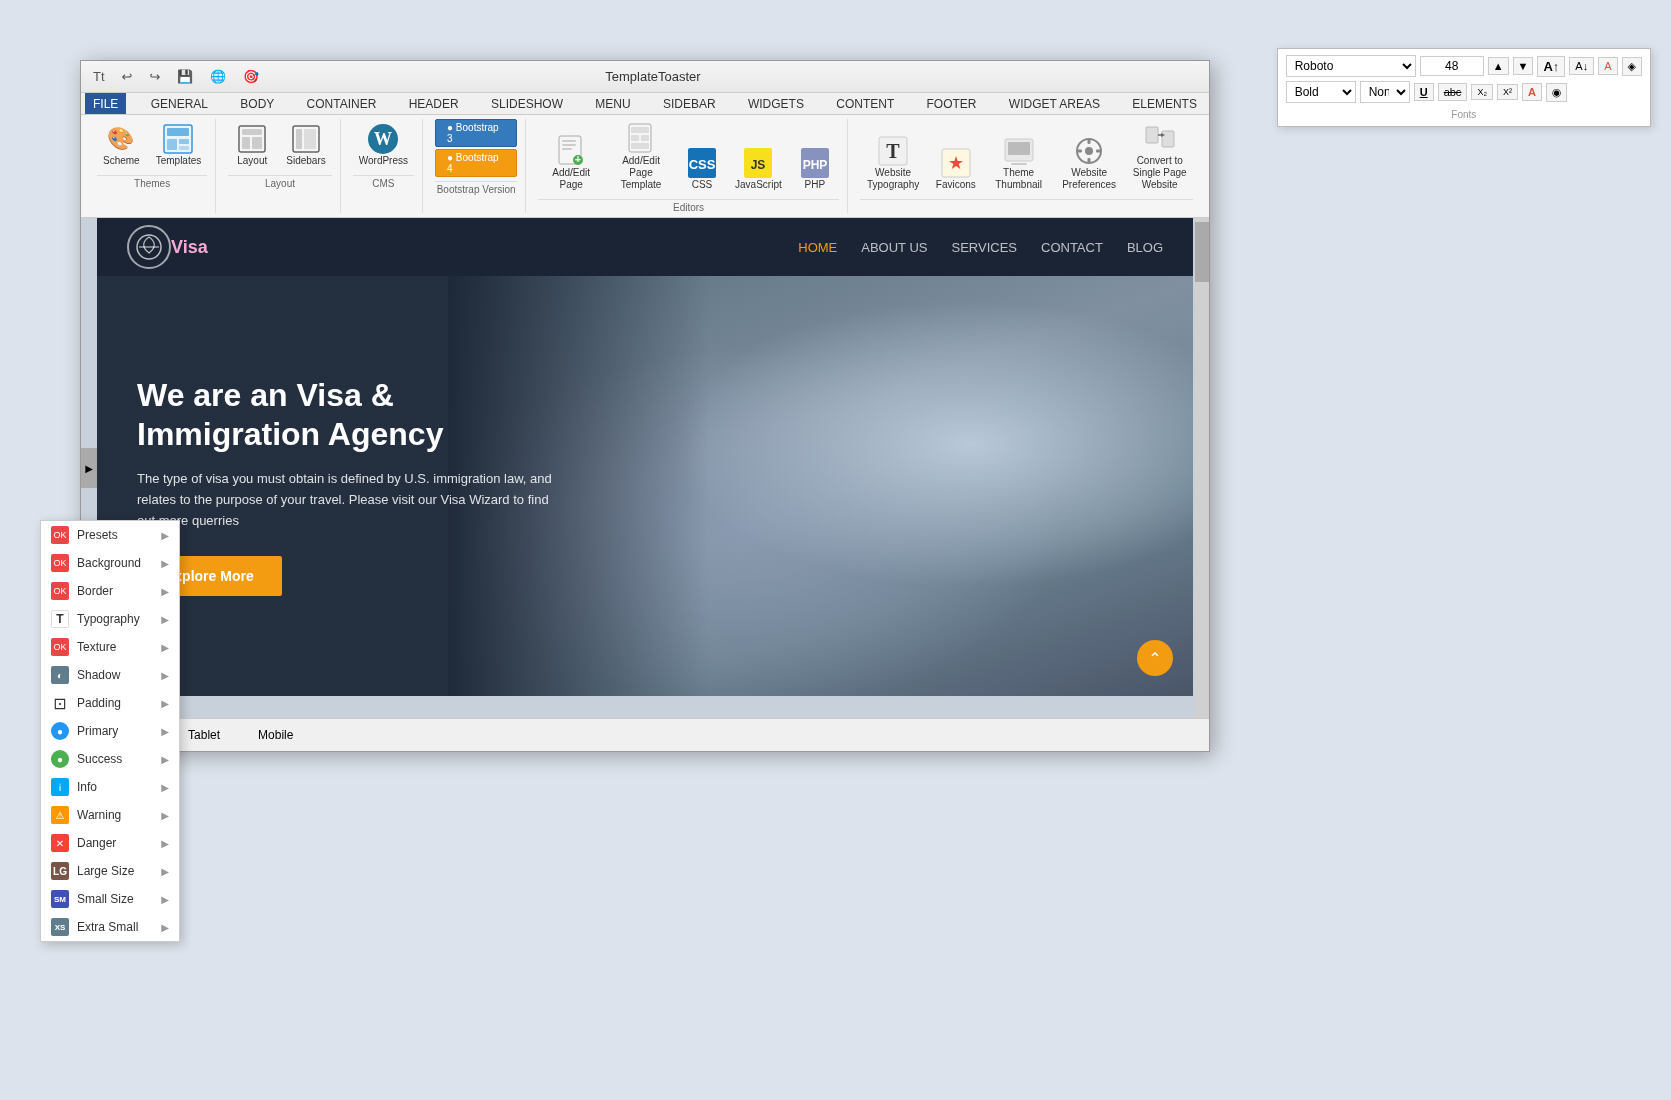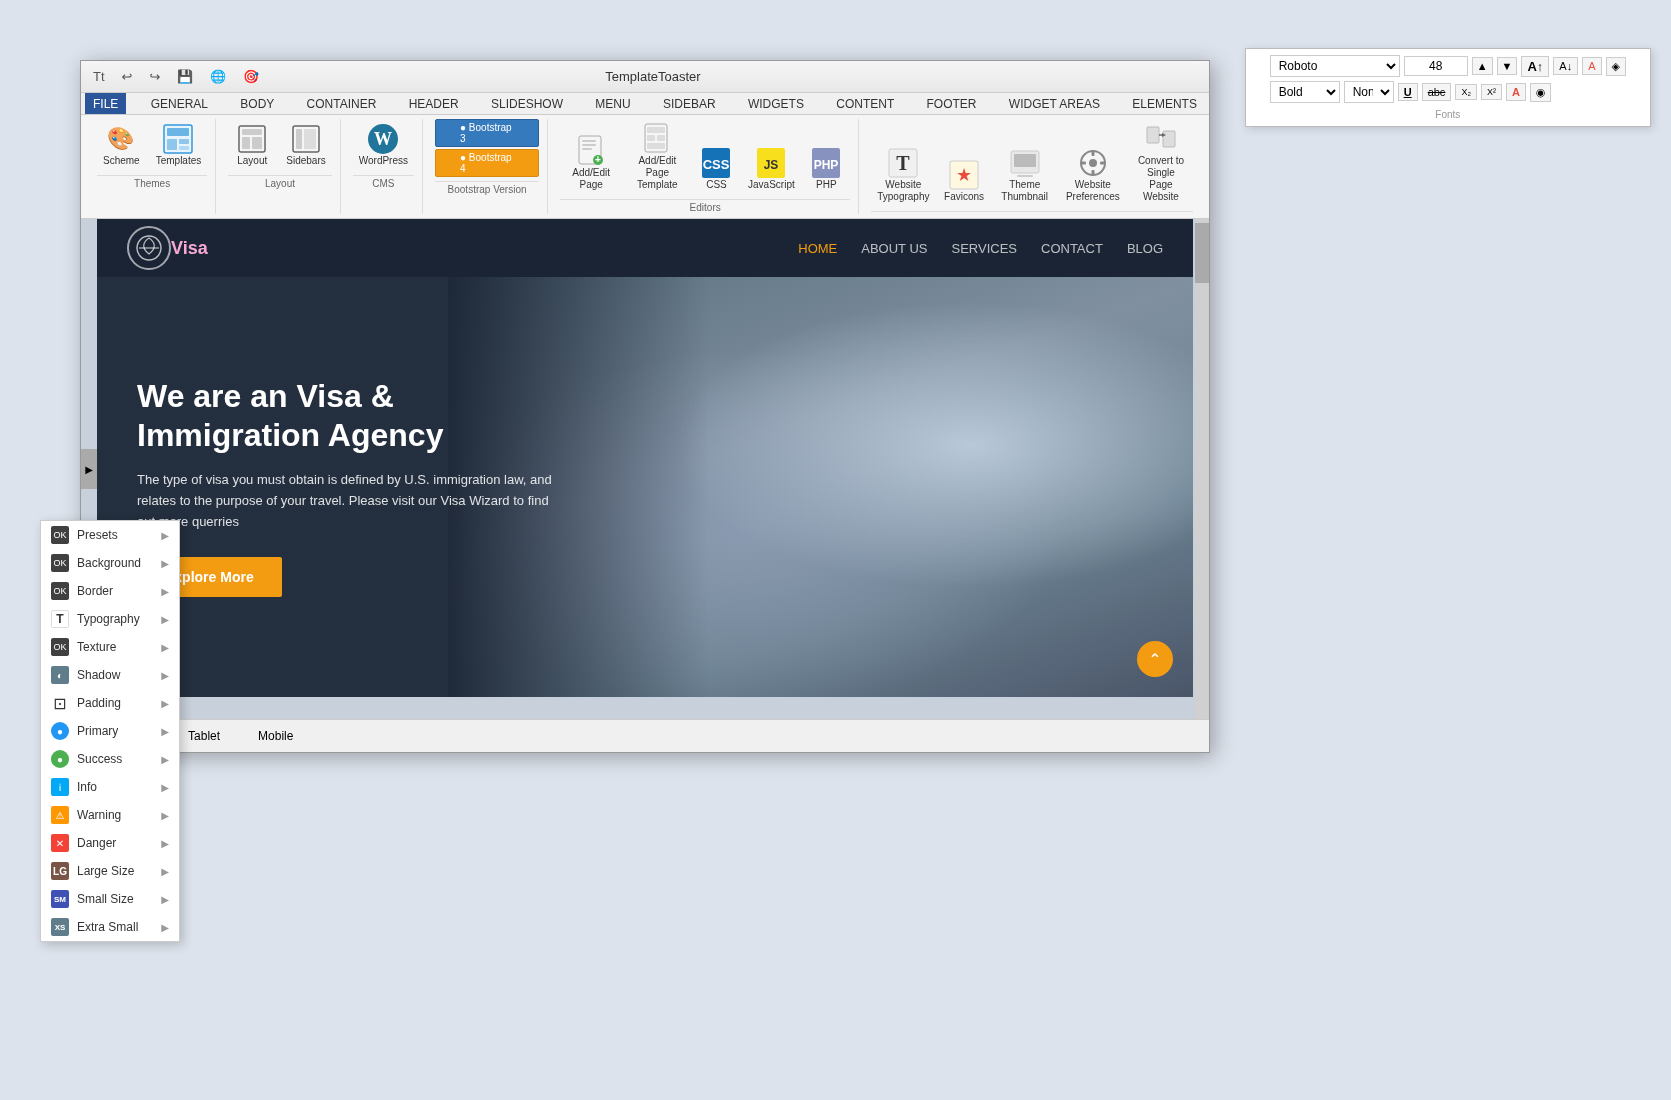--- a/index.html
+++ b/index.html
@@ -138,21 +138,21 @@
     
     .bootstrap-group {
       display: flex;
       flex-direction: column;
       gap: 2px;
     }
     .bs-btn {
       background: #357abd;
       color: white;
       font-size: 10px;
-      padding: 2px 24px;
+      padding: 2px 11px;
       border-radius: 2px;
       cursor: pointer;
       border: 1px solid #2a6099;
     }
     .bs-btn.active-bs {
       background: #f39c12;
       border-color: #d68910;
     }
 
     
@@ -358,21 +358,21 @@
     .ctx-label { flex: 1; }
 
     
     .font-toolbar {
       position: absolute;
       top: 48px;
       right: 20px;
       background: white;
       border: 1px solid #bbb;
       box-shadow: 2px 2px 8px rgba(0,0,0,0.15);
-      padding: 6px 24px;
+      padding: 6px 8px;
       display: flex;
       flex-direction: column;
       gap: 4px;
       z-index: 200;
       min-width: 280px;
     }
     .font-toolbar-row {
       display: flex;
       align-items: center;
       gap: 4px;
@@ -416,21 +416,21 @@
       background: white;
     }
     .font-toolbar-label {
       font-size: 10px;
       color: #999;
       text-align: center;
       margin-top: 2px;
     }
 
     
-    .ctx-icon-blue { background: #404040; color: white; font-size: 9px; padding: 2px; }
+    .ctx-icon-blue { background: #ef4444; color: white; font-size: 9px; padding: 2px; }
     .ctx-icon-t { background: white; border: 1px solid #ddd; color: #333; font-weight: bold; font-size: 12px; }
     .ctx-icon-sm { background: #3F51B5; color: white; font-size: 8px; font-weight: bold; }
     .ctx-icon-xs { background: #607D8B; color: white; font-size: 8px; font-weight: bold; }
     .ctx-icon-lg { background: #795548; color: white; font-size: 10px; font-weight: bold; }
     .ctx-icon-info { background: #03A9F4; color: white; font-size: 10px; }
     .ctx-icon-warn { background: #FF9800; color: white; font-size: 10px; }
     .ctx-icon-danger { background: #F44336; color: white; font-size: 10px; }
     .ctx-icon-primary { background: #2196F3; color: white; font-size: 10px; border-radius: 50%; }
     .ctx-icon-success { background: #4CAF50; color: white; font-size: 10px; border-radius: 50%; }
     .ctx-icon-shadow { background: #607D8B; color: white; font-size: 10px; }

